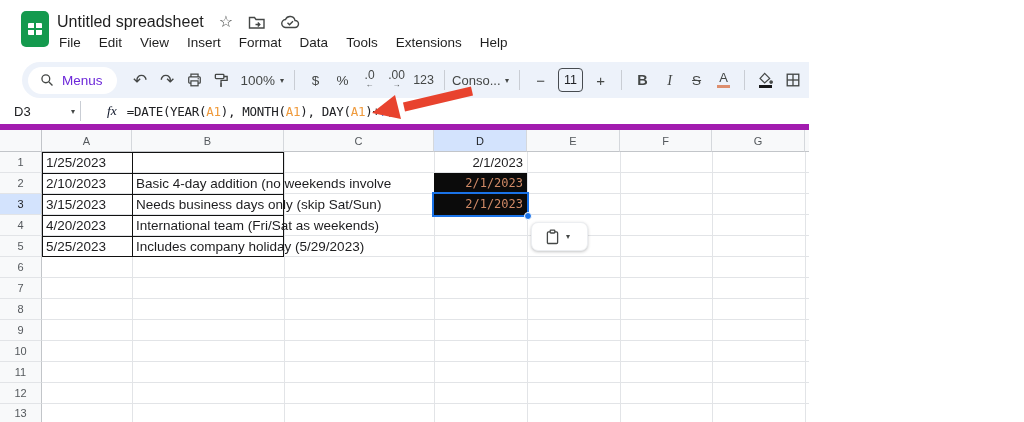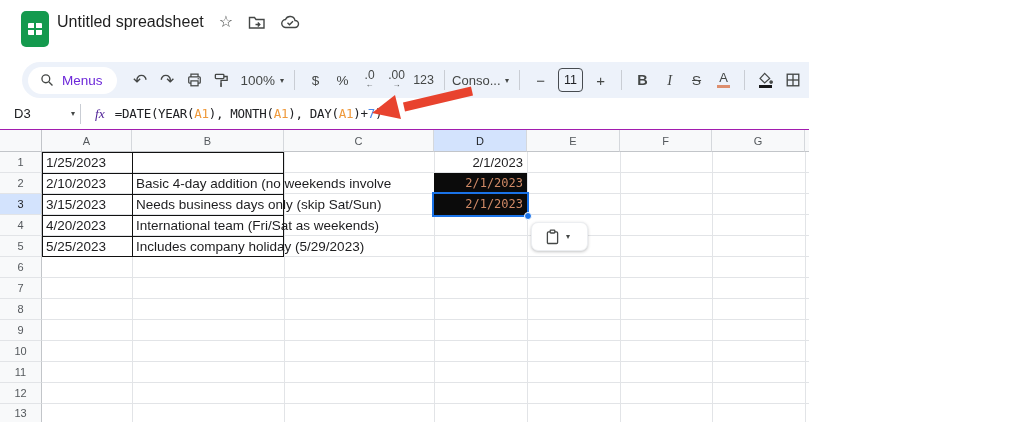--- a/index.html
+++ b/index.html
@@ -40,24 +40,24 @@
   .b-italic { font-style:italic; font-size:14.5px; font-family:"Liberation Serif", serif; }
   .b-strike { font-size:13.5px; text-decoration:line-through; }
   .stack { display:flex; flex-direction:column; align-items:center; line-height:12px; }
   .stack .bar { width:13px; height:3px; margin-top:1px; }
   .bar.orange { background:#dd8e6e; }
   .bar.black { background:#17181a; }
   .rot-line { position:absolute; left:6px; bottom:3px; width:12px; height:2px; background:#444746; transform:rotate(-35deg); }
 
   
   .fbar { position:absolute; left:0; top:98px; width:1024px; height:32px; background:#fff;
-          border-bottom:1px solid #a21caf; display:flex; align-items:center; }
+          border-bottom:6px solid #a21caf; display:flex; align-items:center; }
   .namebox { width:78px; display:flex; align-items:center; padding-left:14px; }
   .namebox .ref { font-size:13px; color:#202124; flex:1; }
-  .fx { font-family:"Liberation Serif", serif; font-style:italic; font-size:13.5px; color:#4c1d95; margin:0 10px 0 12px; }
+  .fx { font-family:"Liberation Serif", serif; font-style:italic; font-size:13.5px; color:#0f172a; margin:0 10px 0 24px; }
   .formula { font-family:"DejaVu Sans Mono", monospace; font-size:12.5px; color:#202124; letter-spacing:-0.3px; }
   .formula .range { color:#ef9a3c; }
   .formula .number { color:#4a86e8; }
 
   .red-arrow { position:absolute; left:368px; top:84px; width:112px; height:36px; z-index:30; pointer-events:none; }
 
   
   .corner { position:absolute; left:0; top:130px; width:42px; height:22px; background:#f8f9fa;
             border-right:1px solid #c2c5c9; border-bottom:1px solid #c2c5c9; }
   .colhead { position:absolute; top:130px; height:22px; background:#f8f9fa; border-right:1px solid #d5d8dc;
@@ -109,20 +109,31 @@
       </svg>
     </span>
     <span class="tb-ico">
       <svg width="19" height="14" viewBox="0 0 19 14" fill="none" stroke="#444746" stroke-width="1.4">
         <path d="M5 12.5 a4 4 0 0 1 -.5-8 a5 5 0 0 1 9.5 1 a3.5 3.5 0 0 1 0 7 z"></path>
         <path d="M6.5 7.8 l2 2 3.5-3.6"></path>
       </svg>
     </span>
   </div>
 
+  <div class="menu-row">
+    <span class="menu-item">File</span>
+    <span class="menu-item">Edit</span>
+    <span class="menu-item">View</span>
+    <span class="menu-item">Insert</span>
+    <span class="menu-item">Format</span>
+    <span class="menu-item">Data</span>
+    <span class="menu-item">Tools</span>
+    <span class="menu-item">Extensions</span>
+    <span class="menu-item">Help</span>
+  </div>
 
   <div class="toolbar">
     <div class="search-pill">
       <svg width="14" height="14" viewBox="0 0 18 18" fill="none" stroke="#444746" stroke-width="1.7">
         <circle cx="7.5" cy="7.5" r="5"></circle>
           <line x1="11.5" y1="11.5" x2="16" y2="16"></line>
       </svg>
       <span>Menus</span>
     </div>
 

